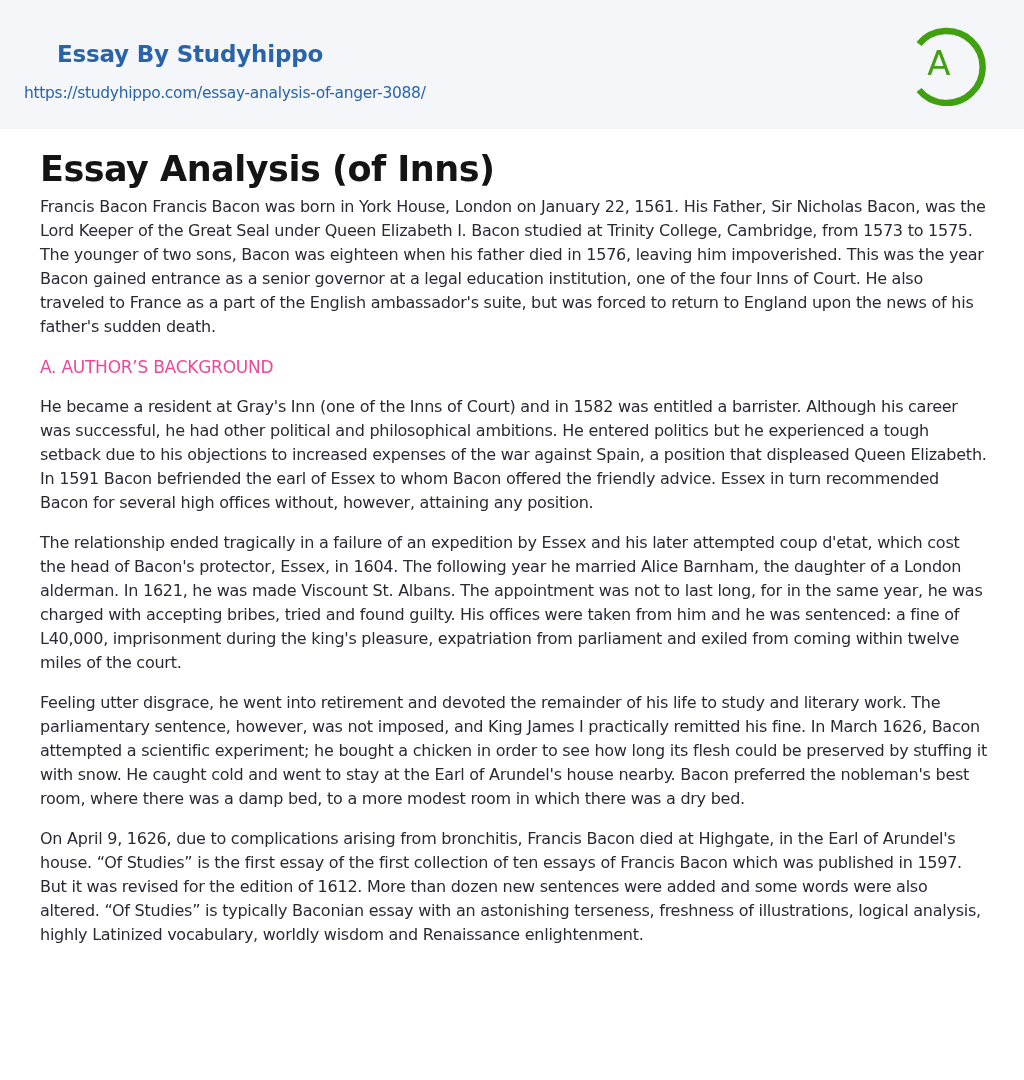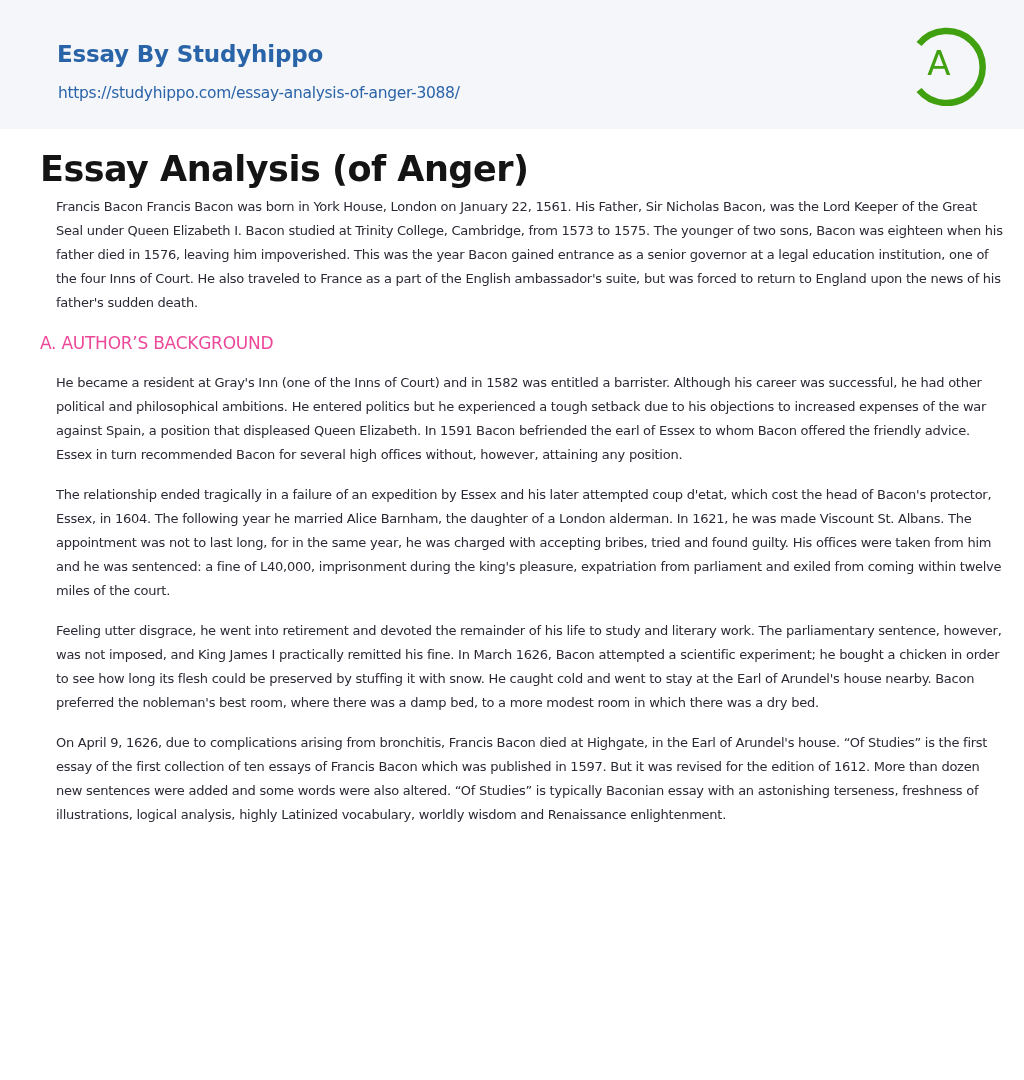--- a/index.html
+++ b/index.html
@@ -17,21 +17,21 @@
       left: 57px;
       top: 41px;
       font-size: 23px;
       font-weight: bold;
       color: #2a64a8;
       letter-spacing: -0.2px;
       text-decoration: none;
     }
     .site-url {
       position: absolute;
-      left: 58px;
+      left: 24px;
       top: 84px;
       font-size: 15.5px;
       color: #2a64a8;
       text-decoration: none;
       letter-spacing: -0.3px;
     }
     .logo {
       position: absolute;
       left: 908px;
       top: 18px;
@@ -44,27 +44,26 @@
     }
     .page-title {
       margin-top: 18px;
       font-size: 35px;
       font-weight: bold;
       color: #141414;
       letter-spacing: -0.5px;
       line-height: 44px;
     }
     .para {
-      font-size: 13px;
+      font-size: 16px;
       line-height: 24px;
       color: #2a2a35;
       letter-spacing: -0.25px;
       width: 948px;
       margin-bottom: 16px;
-      margin-left: 16px;
     }
     .para.first { margin-top: 4px; }
     .section-heading {
       font-size: 17px;
       line-height: 24px;
       color: #ec4899;
       letter-spacing: -0.25px;
       margin-bottom: 16px;
     }
   </style>
@@ -76,21 +75,21 @@
   <a class="site-url">https://studyhippo.com/essay-analysis-of-anger-3088/</a>
   <div class="logo">
     <svg width="80" height="88" viewBox="0 0 80 88">
       <path d="M 11 26 A 36 36 0 1 1 11 72" fill="none" stroke="#41a00f" stroke-width="6.5" stroke-linecap="butt"></path>
       <text x="31" y="57" text-anchor="middle" font-family="DejaVu Sans, sans-serif" font-size="34" fill="#41a00f">A</text>
     </svg>
   </div>
 </header>
 
 <main class="main">
-  <h1 class="page-title">Essay Analysis (of Anger)</h1>
+  <h1 class="page-title">Essay Analysis (of Inns)</h1>
 
   <p class="para first">Francis Bacon Francis Bacon was born in York House, London on January 22, 1561. His Father, Sir Nicholas Bacon, was the Lord Keeper of the Great Seal under Queen Elizabeth I. Bacon studied at Trinity College, Cambridge, from 1573 to 1575. The younger of two sons, Bacon was eighteen when his father died in 1576, leaving him impoverished. This was the year Bacon gained entrance as a senior governor at a legal education institution, one of the four Inns of Court. He also traveled to France as a part of the English ambassador's suite, but was forced to return to England upon the news of his father's sudden death.</p>
   <div class="section-heading">A. AUTHOR’S BACKGROUND</div>
   <p class="para">He became a resident at Gray's Inn (one of the Inns of Court) and in 1582 was entitled a barrister. Although his career was successful, he had other political and philosophical ambitions. He entered politics but he experienced a tough setback due to his objections to increased expenses of the war against Spain, a position that displeased Queen Elizabeth. In 1591 Bacon befriended the earl of Essex to whom Bacon offered the friendly advice. Essex in turn recommended Bacon for several high offices without, however, attaining any position.</p>
   <p class="para">The relationship ended tragically in a failure of an expedition by Essex and his later attempted coup d'etat, which cost the head of Bacon's protector, Essex, in 1604. The following year he married Alice Barnham, the daughter of a London alderman. In 1621, he was made Viscount St. Albans. The appointment was not to last long, for in the same year, he was charged with accepting bribes, tried and found guilty. His offices were taken from him and he was sentenced: a fine of L40,000, imprisonment during the king's pleasure, expatriation from parliament and exiled from coming within twelve miles of the court.</p>
   <p class="para">Feeling utter disgrace, he went into retirement and devoted the remainder of his life to study and literary work. The parliamentary sentence, however, was not imposed, and King James I practically remitted his fine. In March 1626, Bacon attempted a scientific experiment; he bought a chicken in order to see how long its flesh could be preserved by stuffing it with snow. He caught cold and went to stay at the Earl of Arundel's house nearby. Bacon preferred the nobleman's best room, where there was a damp bed, to a more modest room in which there was a dry bed.</p>
   <p class="para">On April 9, 1626, due to complications arising from bronchitis, Francis Bacon died at Highgate, in the Earl of Arundel's house. “Of Studies” is the first essay of the first collection of ten essays of Francis Bacon which was published in 1597. But it was revised for the edition of 1612. More than dozen new sentences were added and some words were also altered. “Of Studies” is typically Baconian essay with an astonishing terseness, freshness of illustrations, logical analysis, highly Latinized vocabulary, worldly wisdom and Renaissance enlightenment.</p>
 </main>
 
 </body></html>

